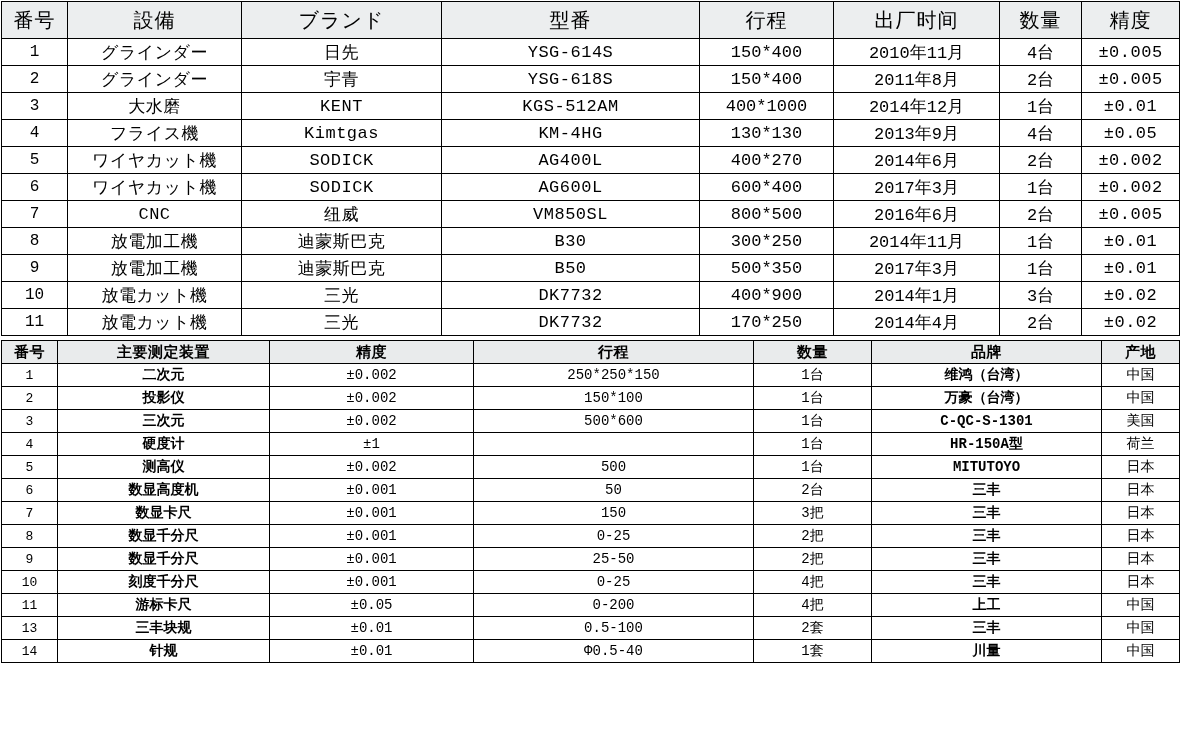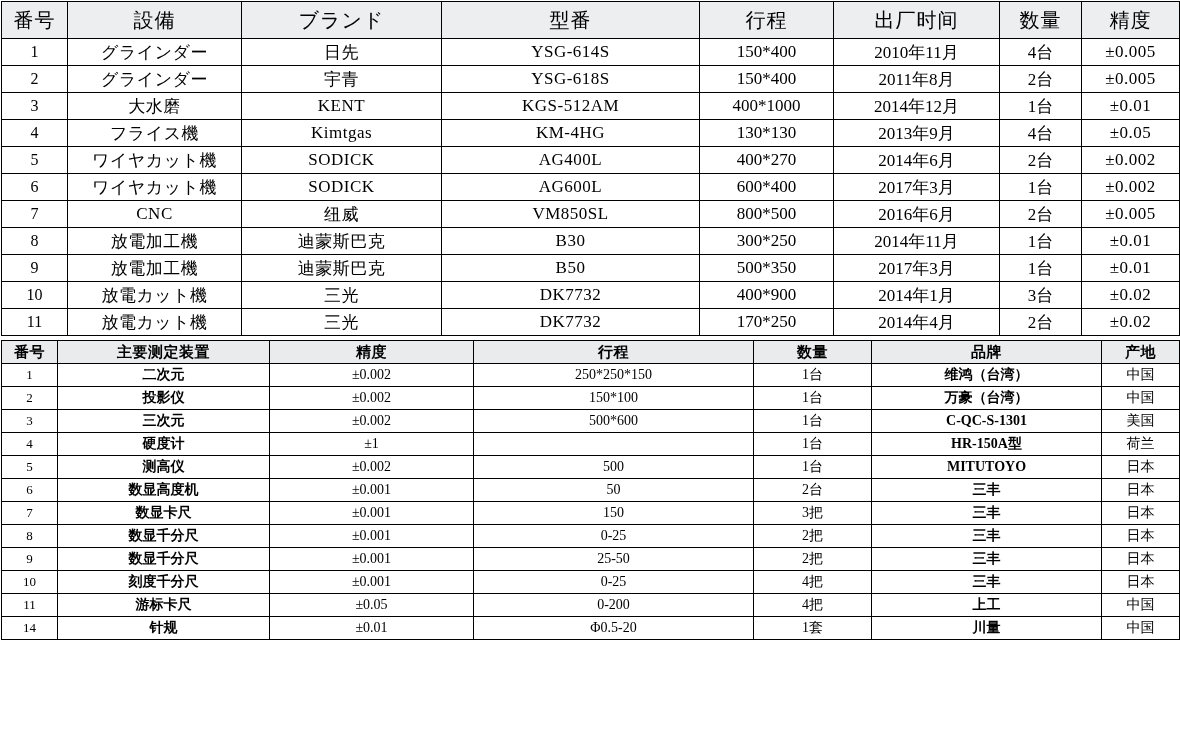--- a/index.html
+++ b/index.html
@@ -19,20 +19,21 @@
     height: 744px;
     position: relative;
     box-sizing: border-box;
   }
 
   
   table.tbl {
     border-collapse: collapse;
     table-layout: fixed;
     background: #ffffff;
+    font-family: Liberation Mono, monospace;
   }
   table.tbl td, table.tbl th {
     border: 1px solid #000000;
     text-align: center;
     vertical-align: middle;
     padding: 0;
     font-weight: normal;
   }
 
   #equipment-table {
@@ -338,24 +339,33 @@
         <tr>
           <td class="m-no">11</td>
           <td class="m-name">游标卡尺</td>
           <td class="m-acc">±0.05</td>
           <td class="m-stroke">0-200</td>
           <td class="m-qty">4把</td>
           <td class="m-brand">上工</td>
           <td class="m-origin">中国</td>
         </tr>
         <tr>
+          <td class="m-no">13</td>
+          <td class="m-name">三丰块规</td>
+          <td class="m-acc">±0.01</td>
+          <td class="m-stroke">0.5-100</td>
+          <td class="m-qty">2套</td>
+          <td class="m-brand">三丰</td>
+          <td class="m-origin">中国</td>
+        </tr>
+        <tr>
           <td class="m-no">14</td>
           <td class="m-name">针规</td>
           <td class="m-acc">±0.01</td>
-          <td class="m-stroke">Φ0.5-20</td>
+          <td class="m-stroke">Φ0.5-40</td>
           <td class="m-qty">1套</td>
           <td class="m-brand">川量</td>
           <td class="m-origin">中国</td>
         </tr>
       </tbody>
   </table>
 
 </div>
 
 </body></html>

